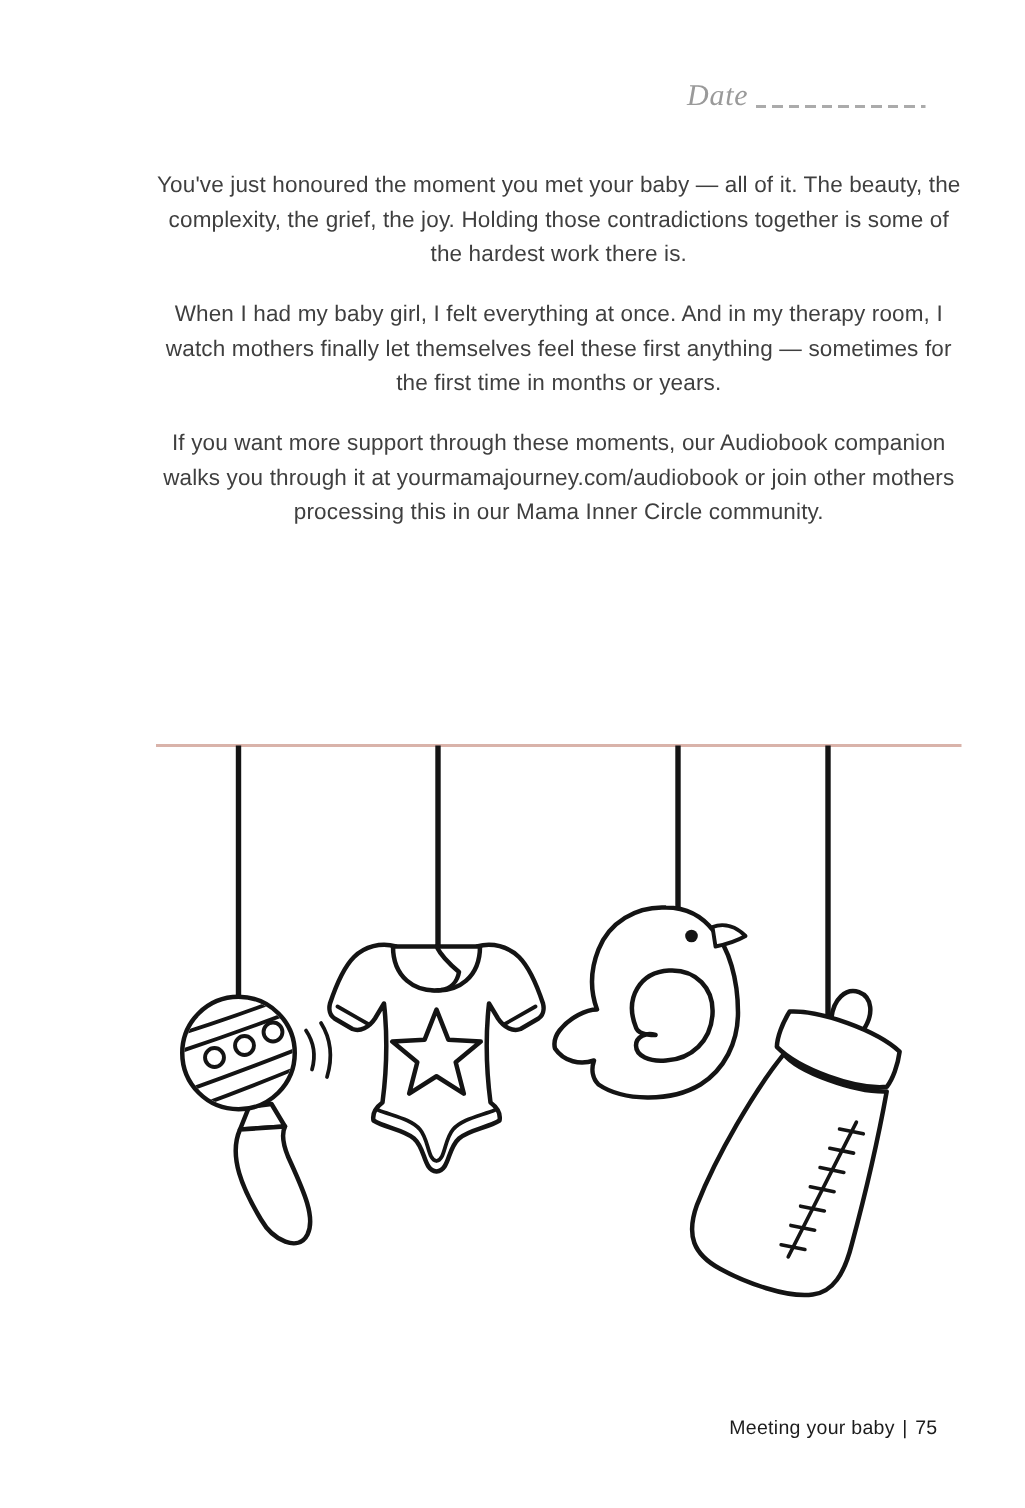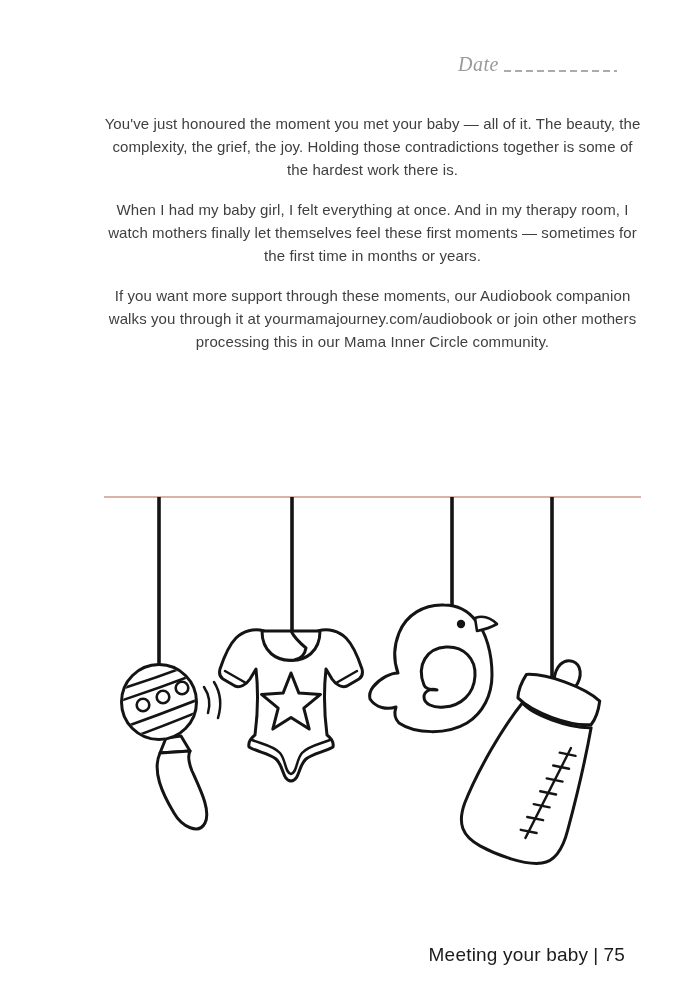--- a/index.html
+++ b/index.html
@@ -61,40 +61,40 @@
     position: absolute;
     top: 497px; left: 0;
     width: 683px; height: 378px;
   }
   .illustration svg { display: block; }
 
   
   .footer {
     position: absolute;
     top: 944px; right: 58px;
-    font-size: 19px;
+    font-size: 13px;
     color: #1c1c1c;
     letter-spacing: 0.2px;
     display: flex; align-items: baseline; justify-content: center;
   }
   .footer .sep { margin: 0 5px; color: #1c1c1c; }
 </style>
 </head>
 <body>
 
 <div class="page">
 
   <div class="date-row">
     <span class="date-label">Date</span>
     <span class="date-line"></span>
   </div>
 
   <div class="content">
     <p>You've just honoured the moment you met your baby — all of it. The beauty, the complexity, the grief, the joy. Holding those contradictions together is some of the hardest work there is.</p>
-    <p>When I had my baby girl, I felt everything at once. And in my therapy room, I watch mothers finally let themselves feel these first moments — sometimes for the first time in months or years.</p>
+    <p>When I had my baby girl, I felt everything at once. And in my therapy room, I watch mothers finally let themselves feel these first anything — sometimes for the first time in months or years.</p>
     <p>If you want more support through these moments, our Audiobook companion walks you through it at yourmamajourney.com/audiobook or join other mothers processing this in our Mama Inner Circle community.</p>
   </div>
 
   <div class="rule"></div>
 
   <div class="illustration">
     <svg width="683" height="378" viewBox="0 0 683 378" fill="none" stroke="#141414" stroke-width="3" stroke-linecap="round" stroke-linejoin="round">
       <defs>
         <clipPath id="ballClip">
             <circle cx="135" cy="205" r="36"></circle>

